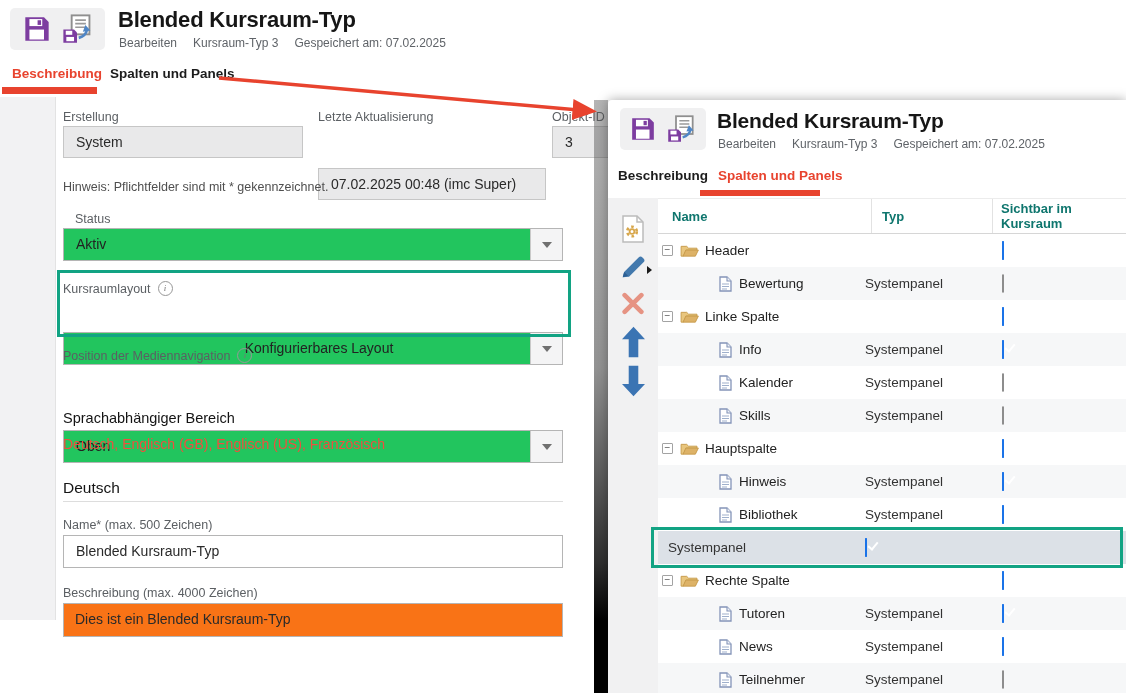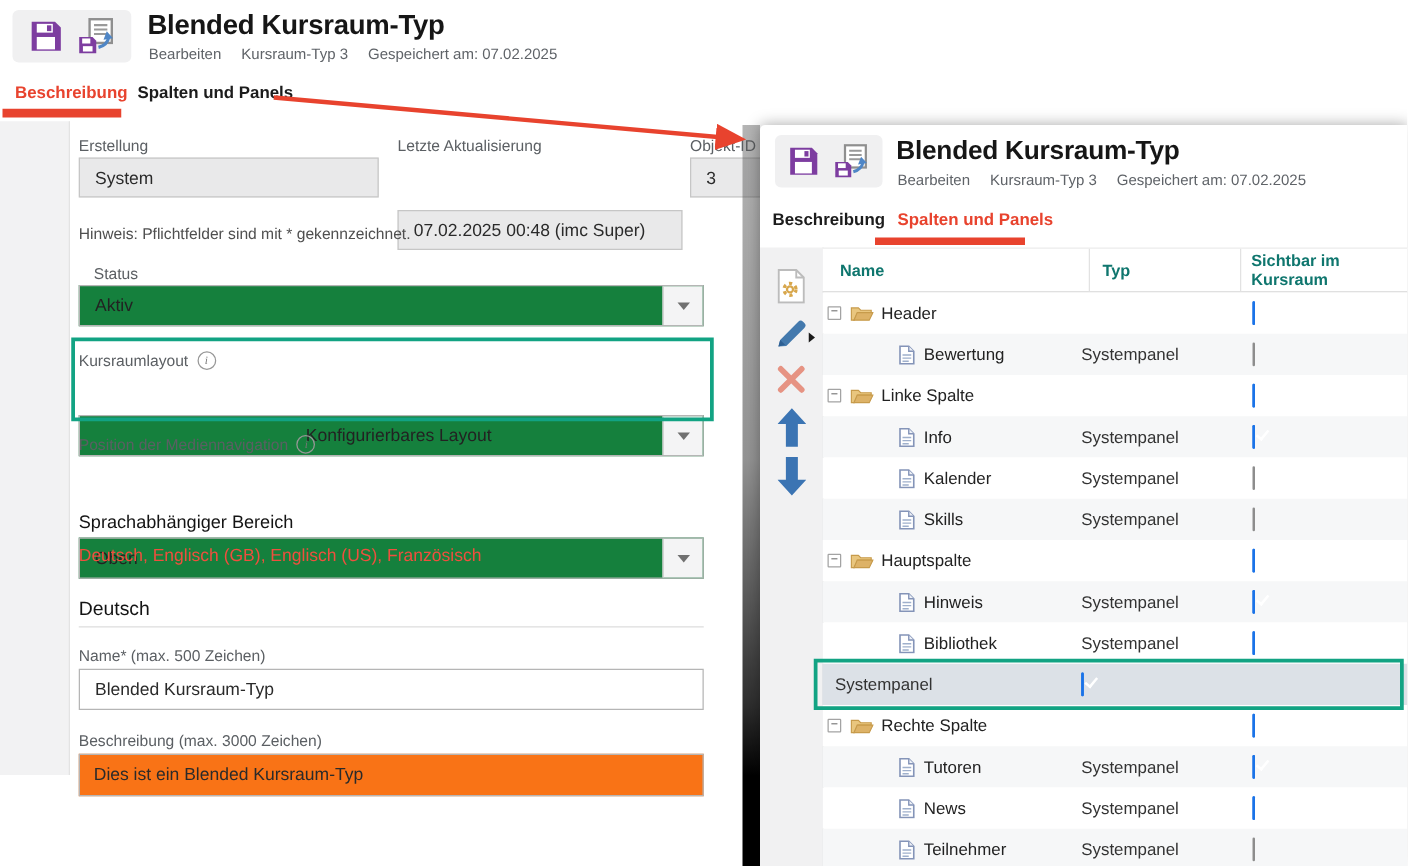--- a/index.html
+++ b/index.html
@@ -14,21 +14,21 @@
   .tab{font-size:13.5px;font-weight:bold;white-space:nowrap;cursor:pointer;}
   .tab.red{color:#e8432e;}
   .tab.dark{color:#1c1c1c;}
   .tabline{background:#e8432e;}
 
   
   .lbl{font-size:12.5px;color:#5b5f63;white-space:nowrap;}
   .field{box-sizing:border-box;height:32px;line-height:30px;font-size:14px;color:#2a2a2a;
          padding-left:12px;white-space:nowrap;overflow:hidden;}
   .field.disabled{background:#e9e9ea;border:1px solid #c6c6c6;}
-  .select{box-sizing:border-box;height:33px;line-height:31px;background:#15803d;border:1px solid #b5b5b5;
+  .select{box-sizing:border-box;height:33px;line-height:31px;background:#22c55e;border:1px solid #b5b5b5;
           font-size:14px;color:#222;padding-left:12px;position:relative;}
   .select .ddbtn{position:absolute;right:0;top:0;width:31px;height:100%;background:#f4f4f5;
           border-left:1px solid #c9c9c9;display:flex;align-items:center;justify-content:center;}
   .select .ddarrow{width:0;height:0;border-left:5px solid transparent;border-right:5px solid transparent;
           border-top:6px solid #707070;}
   .heading{font-weight:normal;color:#141414;white-space:nowrap;}
   .langs{font-size:14px;color:#ef4f3e;white-space:nowrap;}
   .langs a{color:#ef4f3e;text-decoration:none;}
   .info{display:inline-block;width:13px;height:13px;border:1px solid #979797;border-radius:50%;
         font-size:9px;line-height:13px;text-align:center;color:#777;font-style:italic;
@@ -155,21 +155,21 @@
 
     <div class="heading abs" style="left:63px;top:410px;font-size:14.5px;">Sprachabhängiger Bereich</div>
     <div class="langs abs" style="left:63px;top:436px;"><a href="#">Deutsch</a>, <a href="#">Englisch (GB)</a>, <a href="#">Englisch (US)</a>, <a href="#">Französisch</a></div>
 
     <div class="heading abs" style="left:63px;top:479px;font-size:15.5px;">Deutsch</div>
     <div class="abs" style="left:63px;top:501px;width:500px;height:1px;background:#ddd;"></div>
 
     <div class="lbl abs" style="left:63px;top:518px;">Name* (max. 500 Zeichen)</div>
     <div class="field abs" style="left:63px;top:535px;width:500px;height:33px;border:1px solid #b5b5b5;background:#fff;">Blended Kursraum-Typ</div>
 
-    <div class="lbl abs" style="left:63px;top:586px;">Beschreibung (max. 3000 Zeichen)</div>
+    <div class="lbl abs" style="left:63px;top:586px;">Beschreibung (max. 4000 Zeichen)</div>
     <div class="textarea abs" style="left:63px;top:603px;width:500px;height:34px;">Dies ist ein Blended Kursraum-Typ</div>
   </section>
 
   <div class="shadow-strip abs"></div>
 
   <section class="front abs">
 
     <div class="toolbox abs" style="left:12px;top:8px;width:86px;height:42px;">
       <span style="display:flex;">
         <svg width="26" height="26" viewBox="0 0 24 24">

